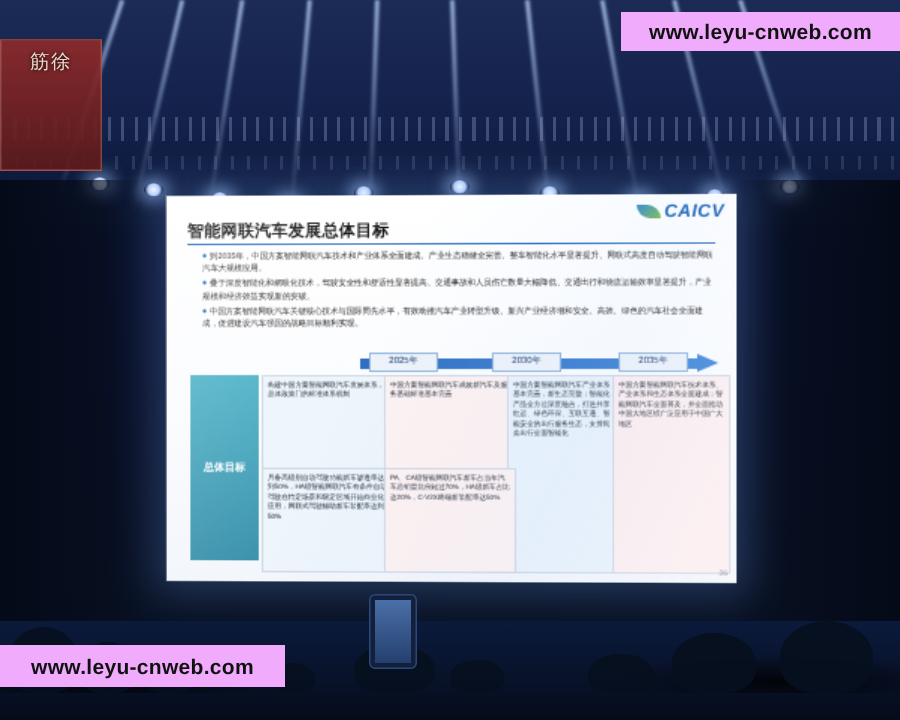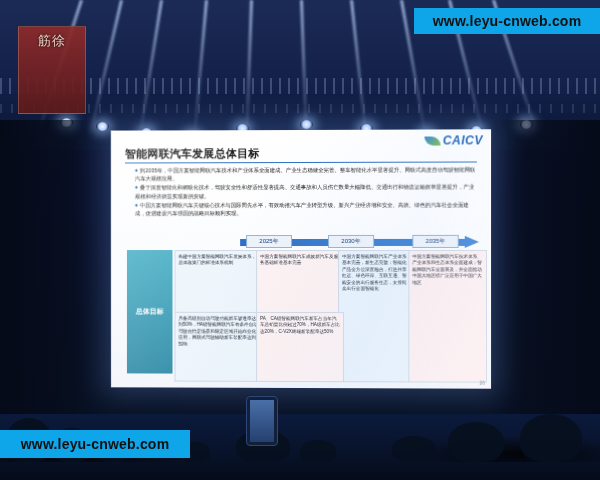--- a/index.html
+++ b/index.html
@@ -18,21 +18,21 @@
          opacity:.7;}
   .truss2{position:absolute;left:0;top:104px;width:600px;height:9px;
          background:repeating-linear-gradient(90deg,rgba(140,165,205,.35) 0 2px,rgba(25,40,80,.12) 2px 11px);
          opacity:.55;}
   .beam{position:absolute;top:0;width:3px;height:140px;
         background:linear-gradient(180deg,rgba(190,215,255,.75),rgba(140,180,255,0));
         filter:blur(1.2px);transform-origin:top center;}
   .lamp{position:absolute;width:13px;height:9px;border-radius:50%;
         background:radial-gradient(circle,#fdfdff 0%,#bcd4ff 45%,rgba(110,150,230,0) 80%);
         box-shadow:0 0 10px 4px rgba(160,200,255,.55);}
-  .sidebanner{position:absolute;left:18px;top:26px;width:66px;height:86px;
+  .sidebanner{position:absolute;left:0;top:26px;width:66px;height:86px;
         background:linear-gradient(180deg,#8e2b2b,#5d1a1a);opacity:.92;
         border:1px solid rgba(255,210,180,.25);}
   .sidebanner span{display:block;color:#ffe9d6;font-size:13px;line-height:16px;
         text-align:center;margin-top:6px;letter-spacing:1px;text-shadow:0 0 3px #000;}
   .left-dark{position:absolute;left:0;top:120px;width:96px;height:300px;
         background:linear-gradient(90deg,#050a18 0%,rgba(6,12,26,.65) 70%,rgba(6,12,26,0) 100%);}
   .right-dark{position:absolute;right:0;top:120px;width:110px;height:310px;
         background:linear-gradient(270deg,#050a18 0%,rgba(6,12,26,.6) 70%,rgba(6,12,26,0) 100%);}
   .floor{position:absolute;left:0;bottom:0;width:600px;height:66px;
         background:linear-gradient(180deg,#0b1a3c 0%,#081229 60%,#050b18 100%);}
@@ -84,21 +84,21 @@
   .c4{left:282px;top:0;width:70px;height:124px;background:#fdeff0;}
   .c5{left:48px;top:62px;width:80px;height:62px;background:#eef5fb;}
   .c6{left:130px;top:62px;width:80px;height:62px;background:#fdf2f2;}
   .pagenum{position:absolute;right:6px;bottom:3px;font-size:5px;color:#7d8793;}
 
   .glare{position:absolute;left:110px;top:130px;width:380px;height:258px;pointer-events:none;
         background:linear-gradient(115deg,rgba(255,255,255,.22) 0%,rgba(255,255,255,0) 35%,
                    rgba(180,210,255,.10) 70%,rgba(255,255,255,.16) 100%);}
 
   
-  .wm{position:absolute;background:#0ea5e9;color:#111;font-size:14px;font-weight:bold;
+  .wm{position:absolute;background:#f0abfc;color:#111;font-size:14px;font-weight:bold;
       display:flex;align-items:center;justify-content:center;letter-spacing:.2px;}
   .wm-top{right:0;top:8px;width:186px;height:26px;}
   .wm-bot{left:0;bottom:22px;width:190px;height:28px;}
 </style>
 </head>
 <body>
 
 <div class="photo">
 
   <div class="hall"></div>

